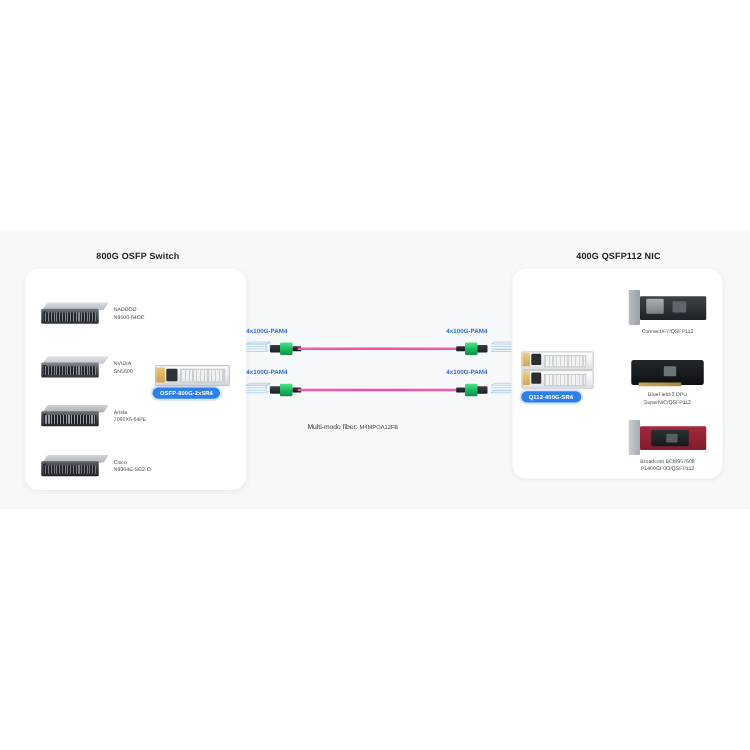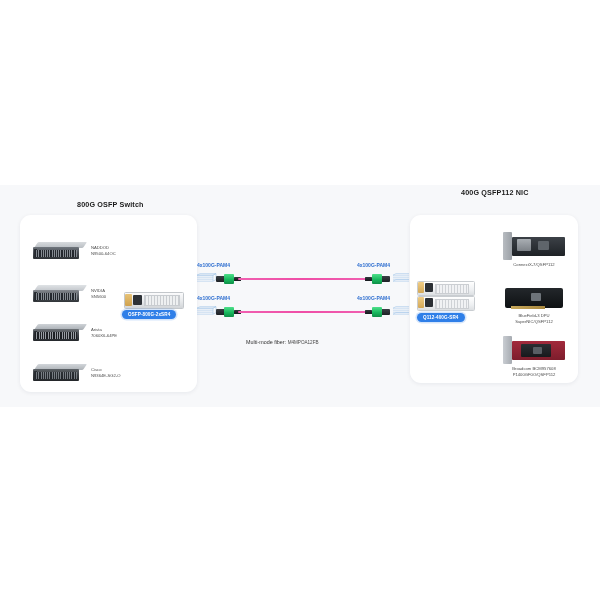--- a/index.html
+++ b/index.html
@@ -24,21 +24,21 @@
   
   .section-heading {
     position: absolute;
     font-size: 7.2px;
     font-weight: bold;
     color: #1b1b1b;
     letter-spacing: .15px;
     white-space: nowrap;
   }
   #heading-switch { left: 77px; top: 200px; }
-  #heading-nic    { left: 461px; top: 188px; }
+  #heading-nic    { left: 461px; top: 200px; }
 
   
   .panel {
     position: absolute;
     background: #ffffff;
     border-radius: 11px;
     box-shadow: 0 1px 4px rgba(20,30,50,.07);
   }
   #panel-switch { left: 20px;  top: 215px; width: 177px; height: 177px; }
   #panel-nic    { left: 410px; top: 215px; width: 168px; height: 168px; }

